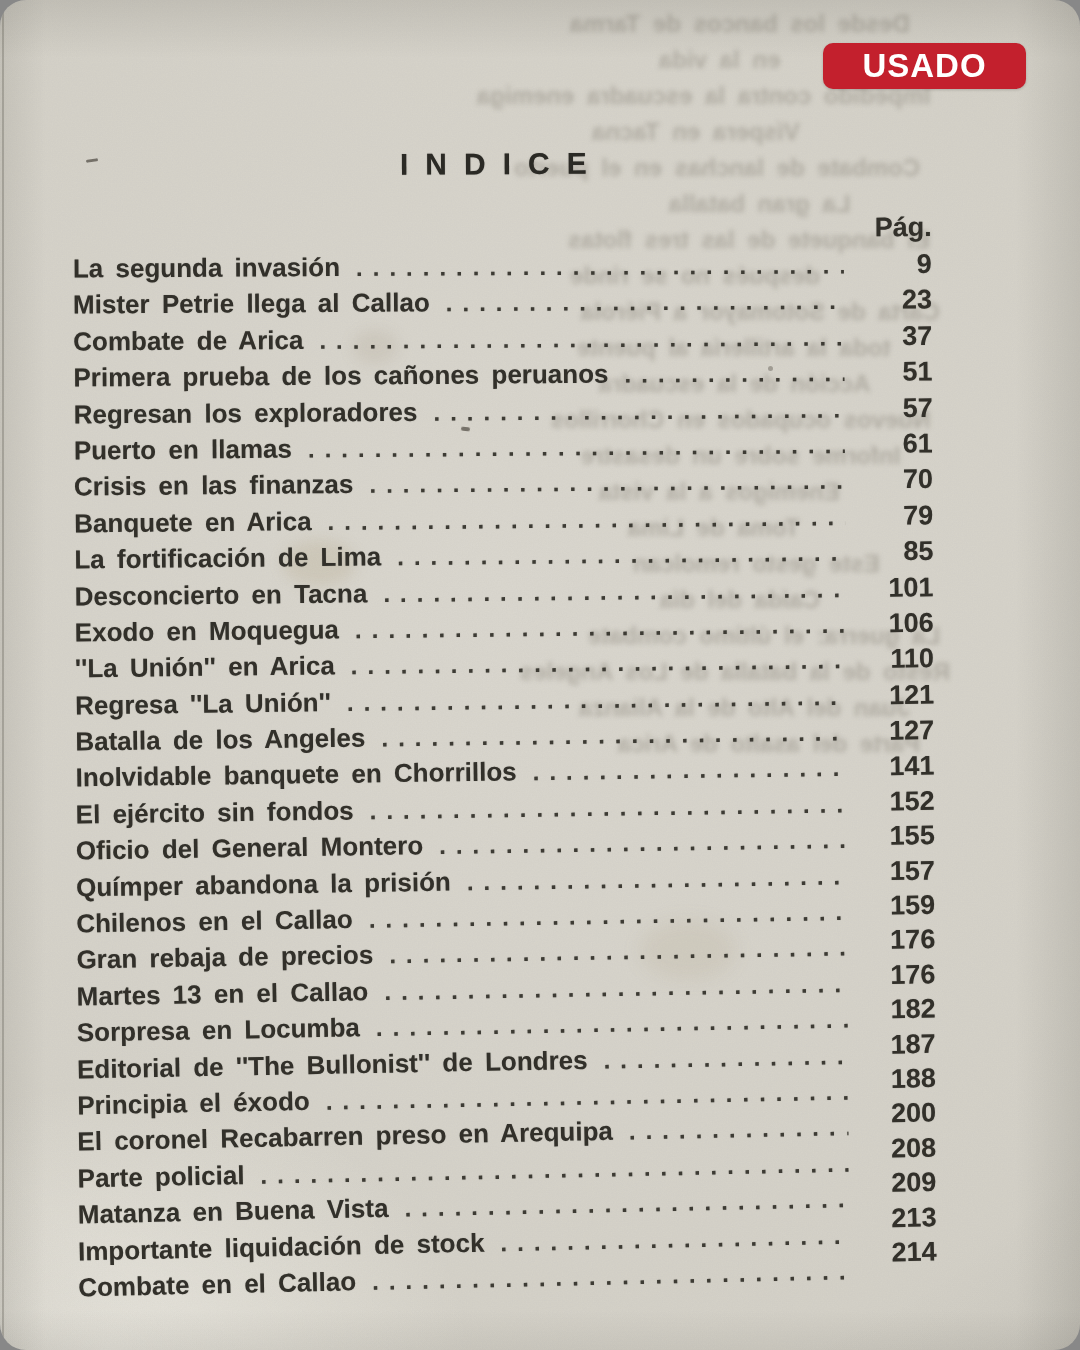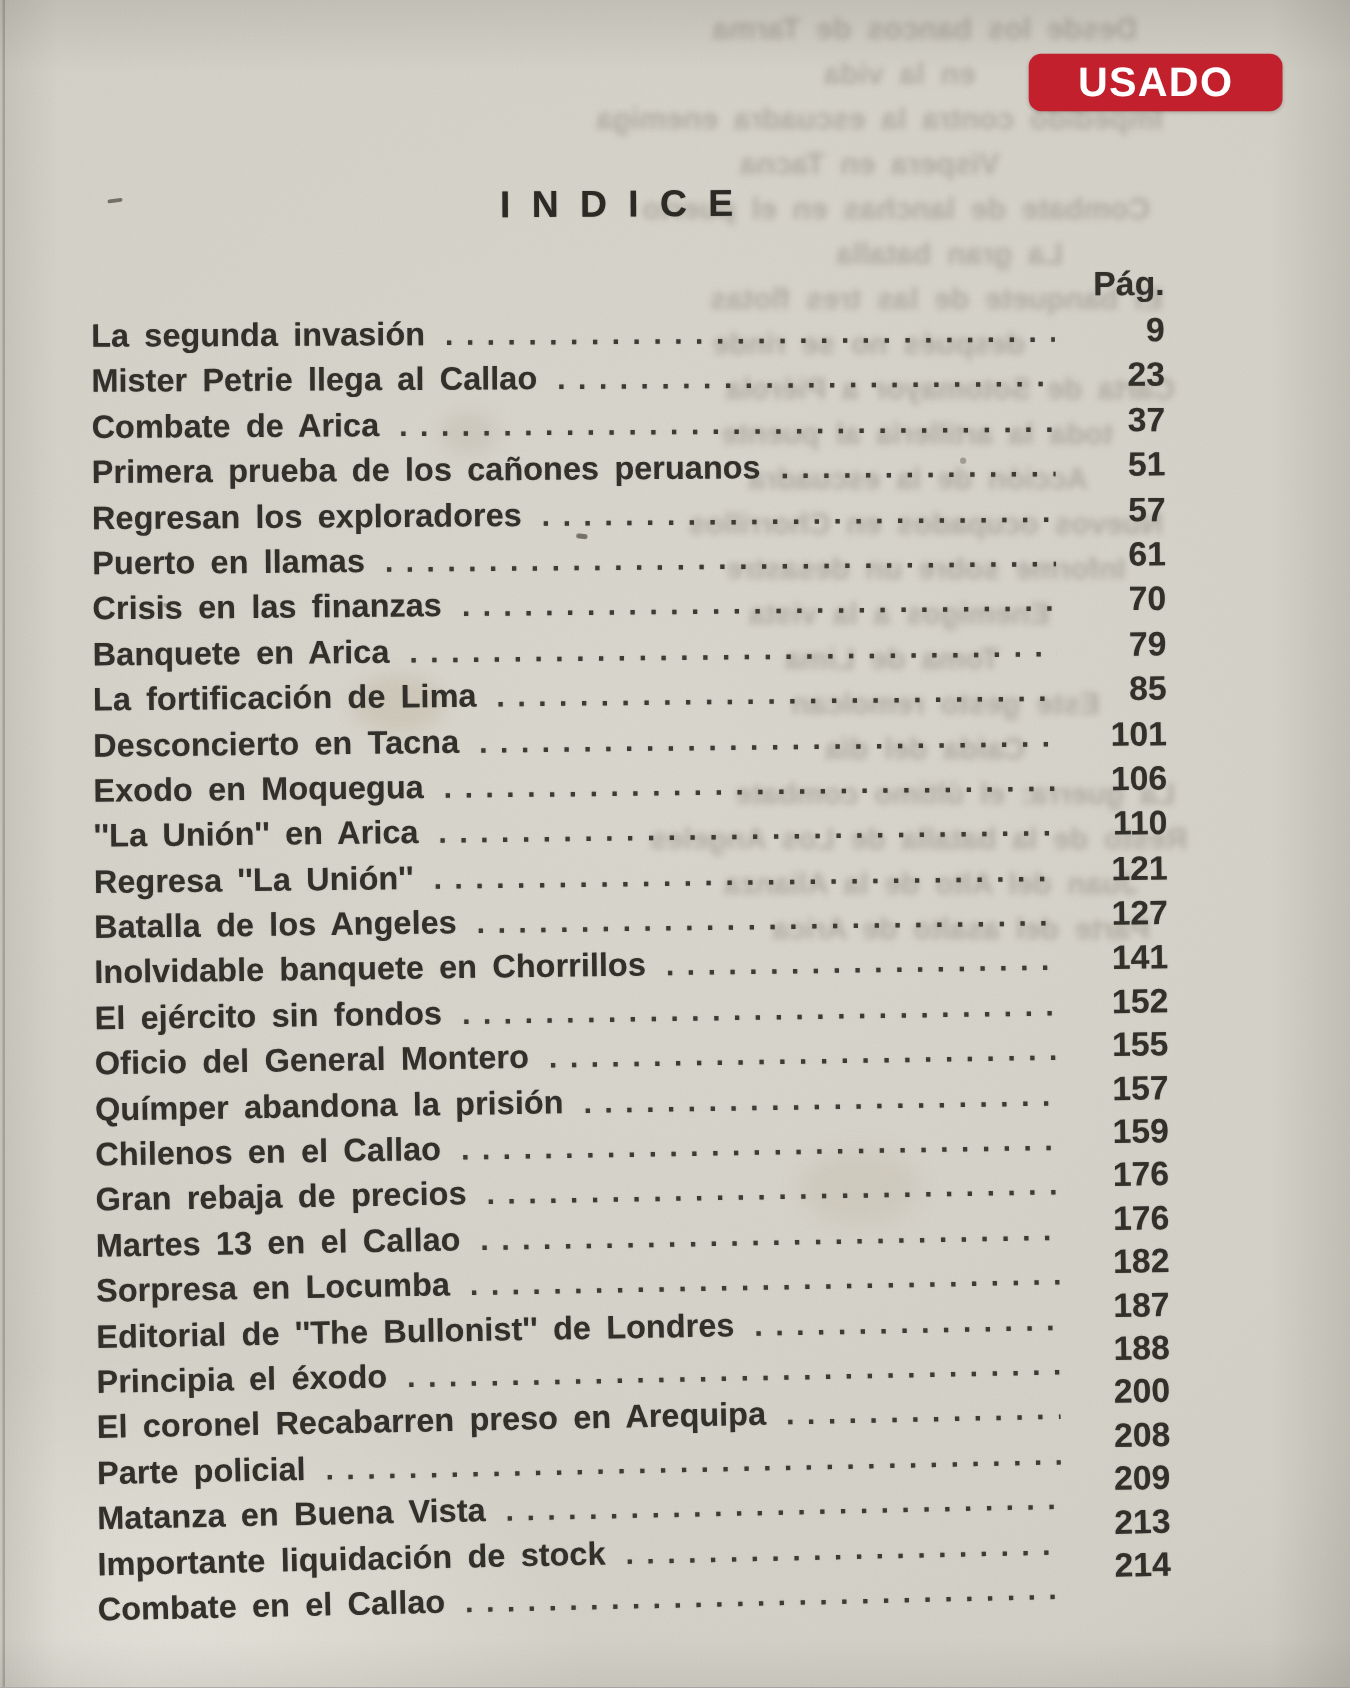--- a/index.html
+++ b/index.html
@@ -9,20 +9,21 @@
     --ink:#32302A;
   }
   html,body{margin:0;padding:0;background:#888;}
   .photo{
     position:relative;width:1080px;height:1350px;overflow:hidden;
     font-family:"Liberation Sans", sans-serif;
     background:
       radial-gradient(48% 28% at 10% 100%, rgba(246,244,237,.55), transparent 70%),
       radial-gradient(135% 115% at 46% 44%, #dad7cf 0%, var(--paper) 52%, #c3c0b7 100%);
     color:var(--ink);
+    border-radius:26px;
   }
   .grain{position:absolute;inset:0;opacity:.12;mix-blend-mode:multiply;pointer-events:none;}
   .edge-left{position:absolute;left:2px;top:0;bottom:0;width:2px;background:rgba(95,92,84,.32);}
 
   
   .ghosts{position:absolute;top:0;left:0;width:1080px;height:820px;filter:blur(2.6px);pointer-events:none;}
   .ghost{
     position:absolute;transform:scaleX(-1);white-space:nowrap;
     font-weight:bold;font-size:24px;word-spacing:6px;
     color:rgba(108,104,92,.34);

